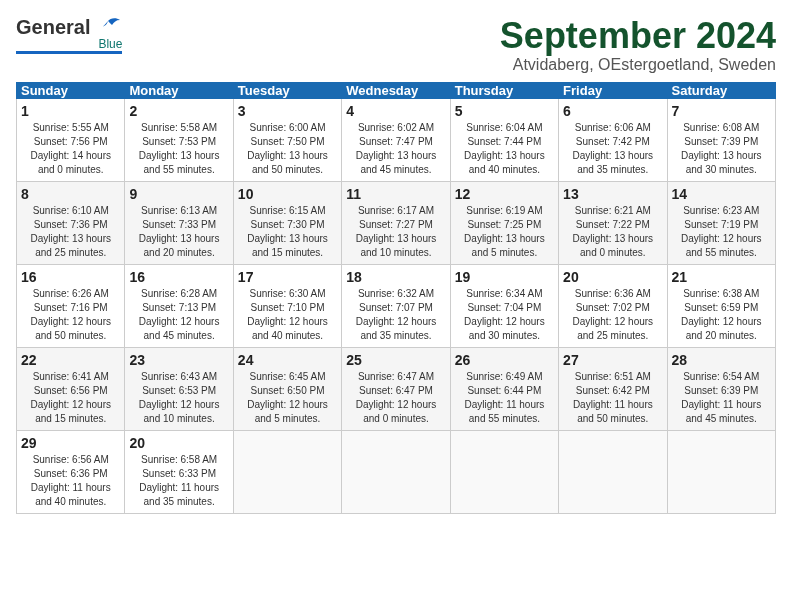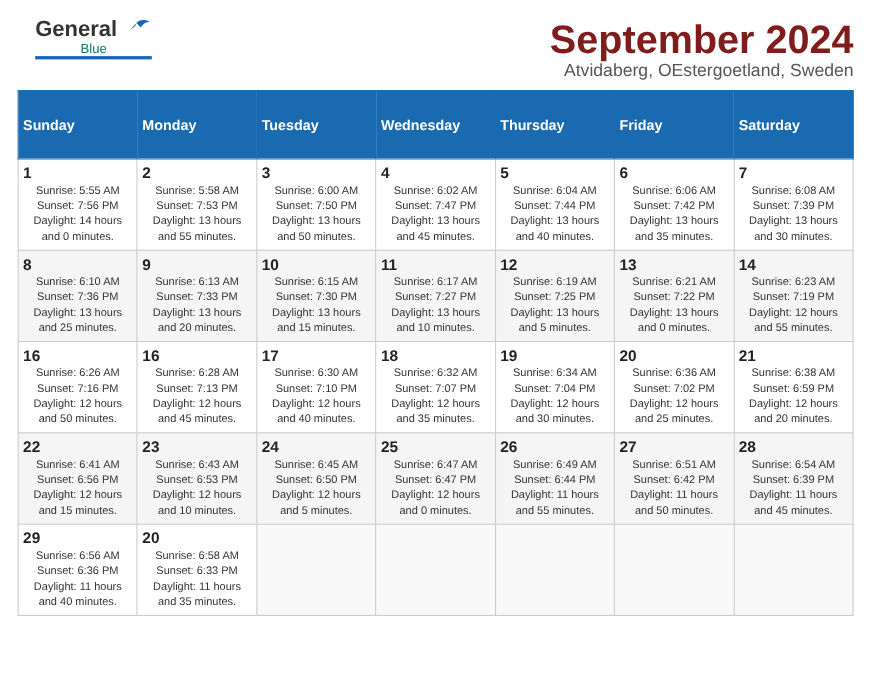--- a/index.html
+++ b/index.html
@@ -12,45 +12,44 @@
     }
     .header-area {
       display: flex;
       align-items: flex-start;
       justify-content: space-between;
       margin-bottom: 8px;
     }
     .logo {
       display: flex;
       flex-direction: column;
-      align-items: center;
-      margin-left: 16px;
+      align-items: flex-end;
     }
     .title-area {
       text-align: right;
     }
     .month-title {
       font-size: 36px;
       font-weight: bold;
-      color: #7f1d1d;
+      color: #14532d;
       line-height: 1.1;
     }
     .location-title {
       font-size: 16px;
       color: #555;
     }
     .calendar-table {
       width: 100%;
       border-collapse: collapse;
       font-size: 11px;
     }
     .calendar-table th {
       background: #1a6ab1;
       color: #fff;
-      padding: 23px 4px;
+      padding: 0 4px;
       text-align: left;
       font-size: 13px;
       font-weight: bold;
       border: 1px solid #1a6ab1;
     }
     .calendar-table td {
       border: 1px solid #ccc;
       vertical-align: top;
       padding: 4px;
       width: calc(100% / 7);

